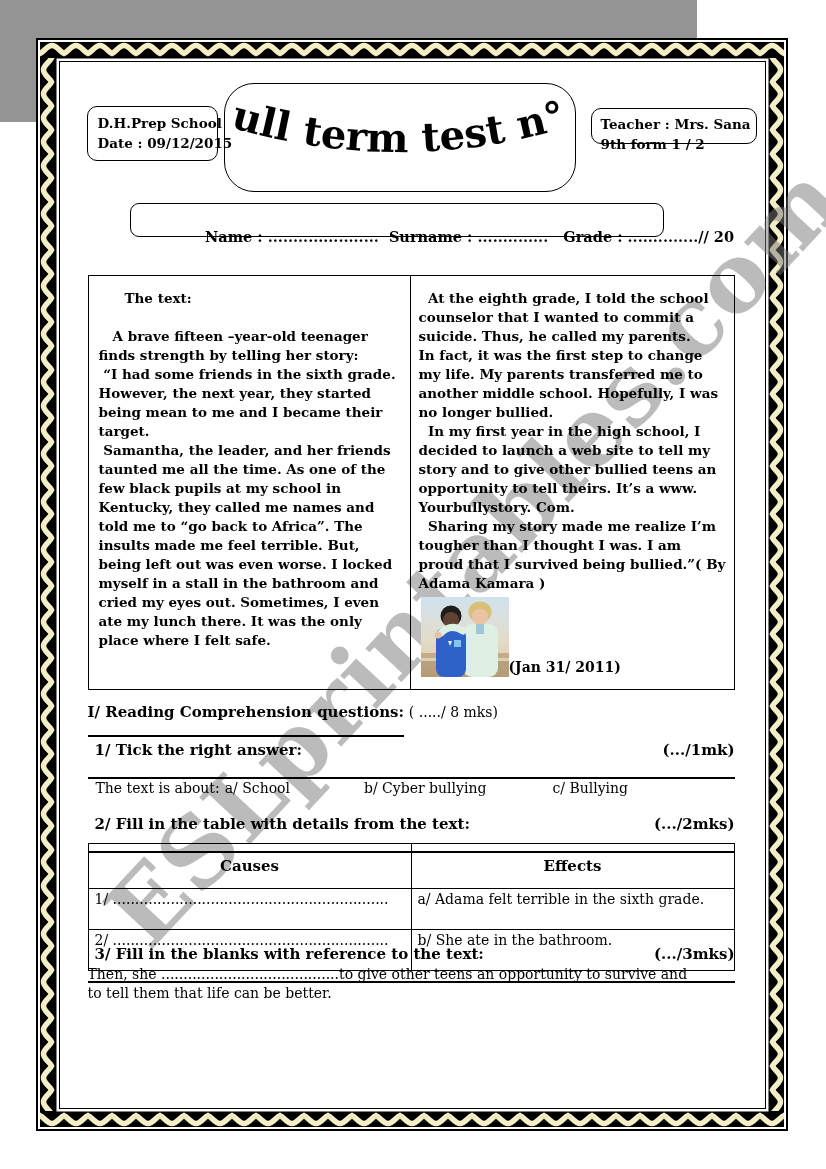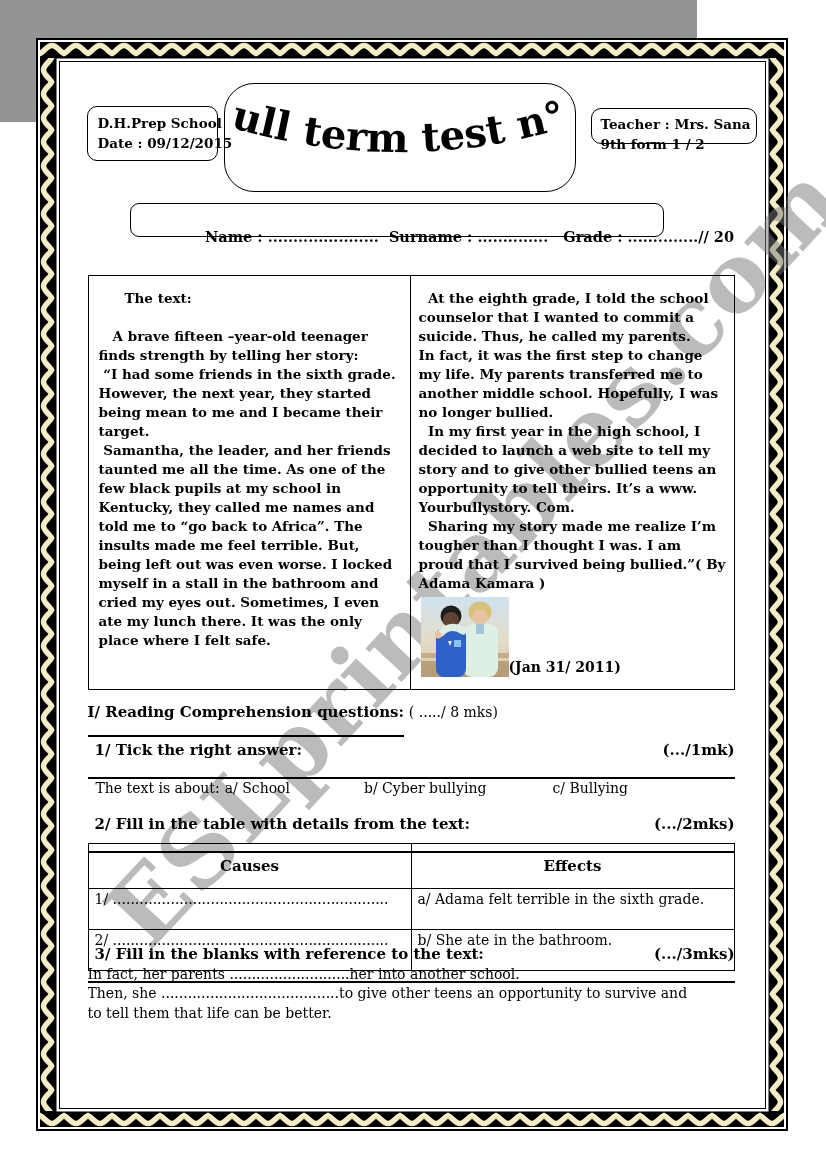--- a/index.html
+++ b/index.html
@@ -233,21 +233,20 @@
             </tr>
           </tbody>
             </table>
 
           <div class="sect qrow q3-row">
             <span>3/ Fill in the blanks with reference to the text:</span>
             <span>(.../3mks)</span>
           </div>
 
           <div class="sect fill">
-            <div>In fact, her parents ...........................her into another school.</div>
             <div>Then, she ........................................to give other teens an opportunity to survive and</div>
             <div>to tell them that life can be better.</div>
           </div>
 
         </div>
       </div>
     </div>
   </div>
 </div>
 

